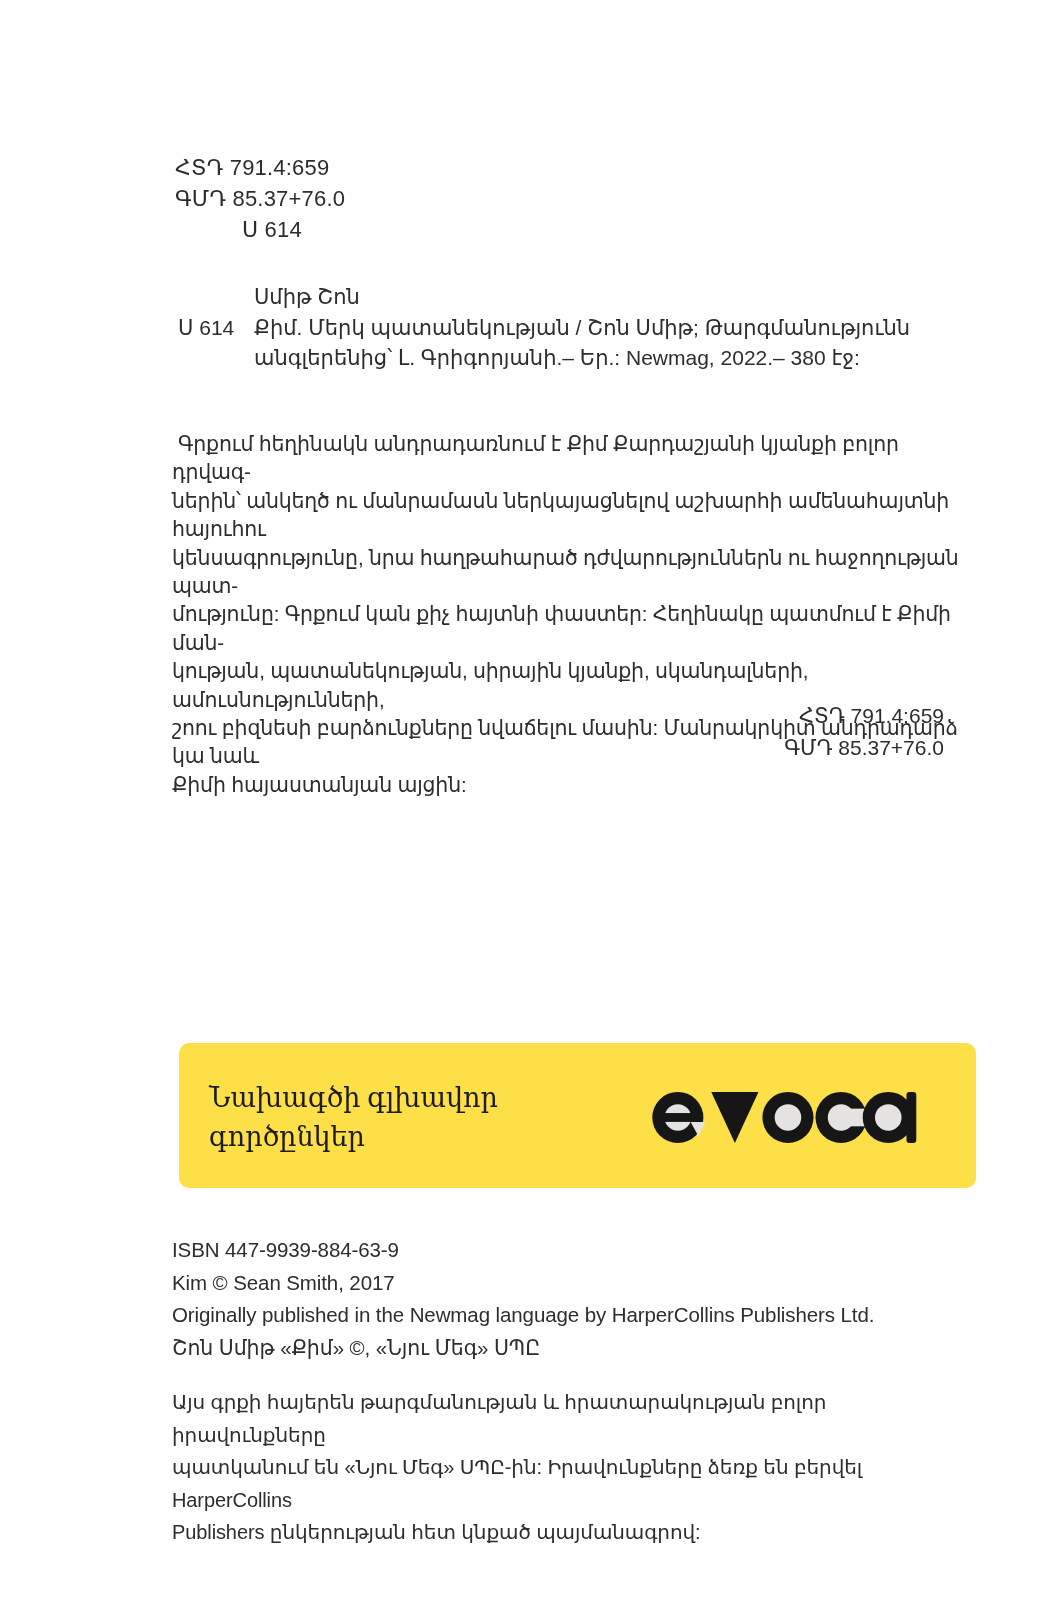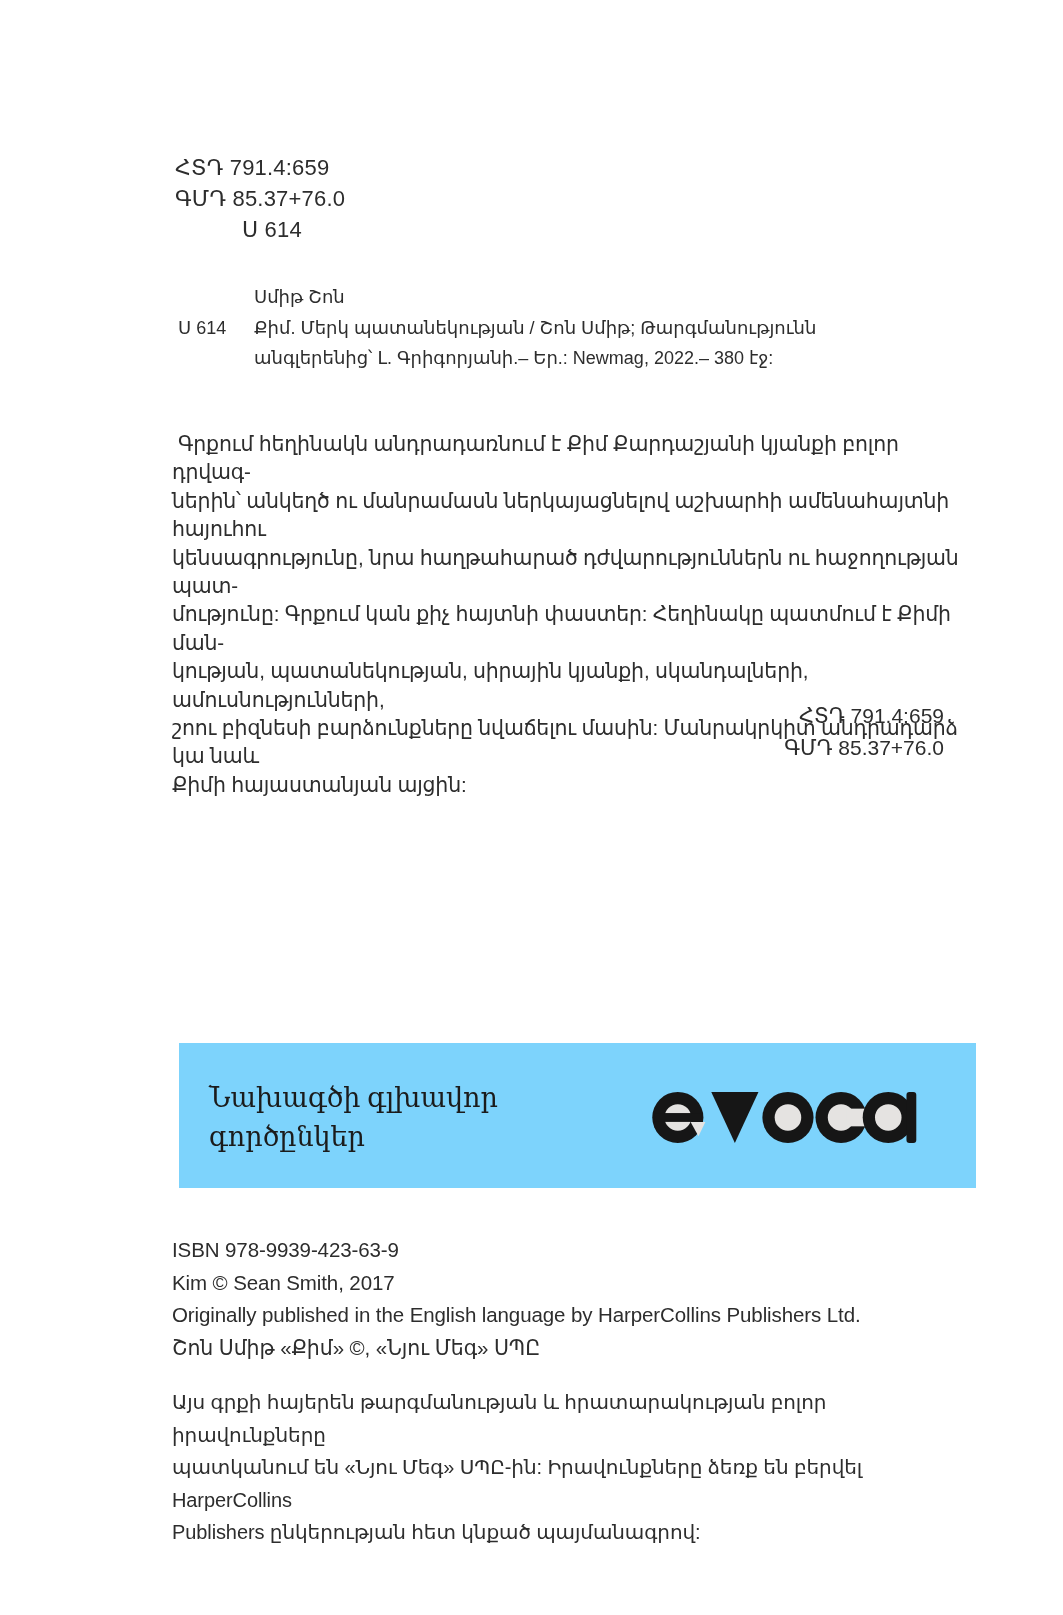--- a/index.html
+++ b/index.html
@@ -12,21 +12,21 @@
     overflow:hidden;
     margin-left:32px;
   }
   .abs { position:absolute; }
 
   
   .header-codes { left:143px; top:152px; font-size:22px; line-height:31px; letter-spacing:0.2px; }
   .header-codes .indent { padding-left:67px; }
 
   
-  .catalog { left:146px; top:282px; font-size:18px; line-height:30.5px; }
+  .catalog { left:146px; top:282px; font-size:21px; line-height:30.5px; }
   .cat-row { display:flex; }
   .cat-label { flex:0 0 76px; width:76px; }
 
   
   .annotation {
     left:140px; top:430px; width:796px;
     font-size:20.5px; line-height:28.4px;
     letter-spacing:-0.2px;
     text-indent:6px;
     white-space:pre-line;
@@ -90,21 +90,21 @@
 մությունը: Գրքում կան քիչ հայտնի փաստեր: Հեղինակը պատմում է Քիմի ման-
 կության, պատանեկության, սիրային կյանքի, սկանդալների, ամուսնությունների,
 շոու բիզնեսի բարձունքները նվաճելու մասին: Մանրակրկիտ անդրադարձ կա նաև
 Քիմի հայաստանյան այցին:</div>
 
   <div class="abs footer-codes">
     <div>ՀՏԴ 791.4:659</div>
     <div>ԳՄԴ 85.37+76.0</div>
   </div>
 
-  <div class="abs partner-box" style="background:#7dd3fc;">
+  <div class="abs partner-box" style="background:#fde047;border-radius:10px;">
     <div class="partner-label">Նախագծի գլխավոր
 գործընկեր</div>
 
     <svg class="partner-logo" viewBox="0 0 272 60" xmlns="http://www.w3.org/2000/svg" aria-label="evoca">
 
       <g>
         <circle cx="26" cy="31" r="26" fill="#161616"></circle>
         <circle cx="26" cy="31" r="13.5" fill="#e5e3e1"></circle>
         <rect x="2" y="26.5" width="48" height="9" fill="#161616"></rect>
         <polygon points="39,35.5 54,35.5 47,50" fill="#e5e3e1"></polygon>
@@ -126,23 +126,23 @@
       <g>
         <circle cx="240" cy="31" r="26" fill="#161616"></circle>
         <circle cx="240" cy="31" r="13.5" fill="#e5e3e1"></circle>
         <rect x="258.5" y="5" width="10" height="52" rx="3" fill="#161616"></rect>
       </g>
     </svg>
     <span class="sr-only">evoca</span>
   </div>
 
   <div class="abs imprint">
-    <div>ISBN 978-9939-423-63-9</div>
+    <div>ISBN 447-9939-884-63-9</div>
     <div>Kim © Sean Smith, 2017</div>
-    <div>Originally published in the English language by HarperCollins Publishers Ltd.</div>
+    <div>Originally published in the Newmag language by HarperCollins Publishers Ltd.</div>
     <div>Շոն Սմիթ «Քիմ» ©, «Նյու Մեգ» ՍՊԸ</div>
   </div>
 
   <div class="abs rights">Այս գրքի հայերեն թարգմանության և հրատարակության բոլոր իրավունքները
 պատկանում են «Նյու Մեգ» ՍՊԸ-ին: Իրավունքները ձեռք են բերվել HarperCollins
 Publishers ընկերության հետ կնքած պայմանագրով:</div>
 
 </div>
 
 </body></html>

